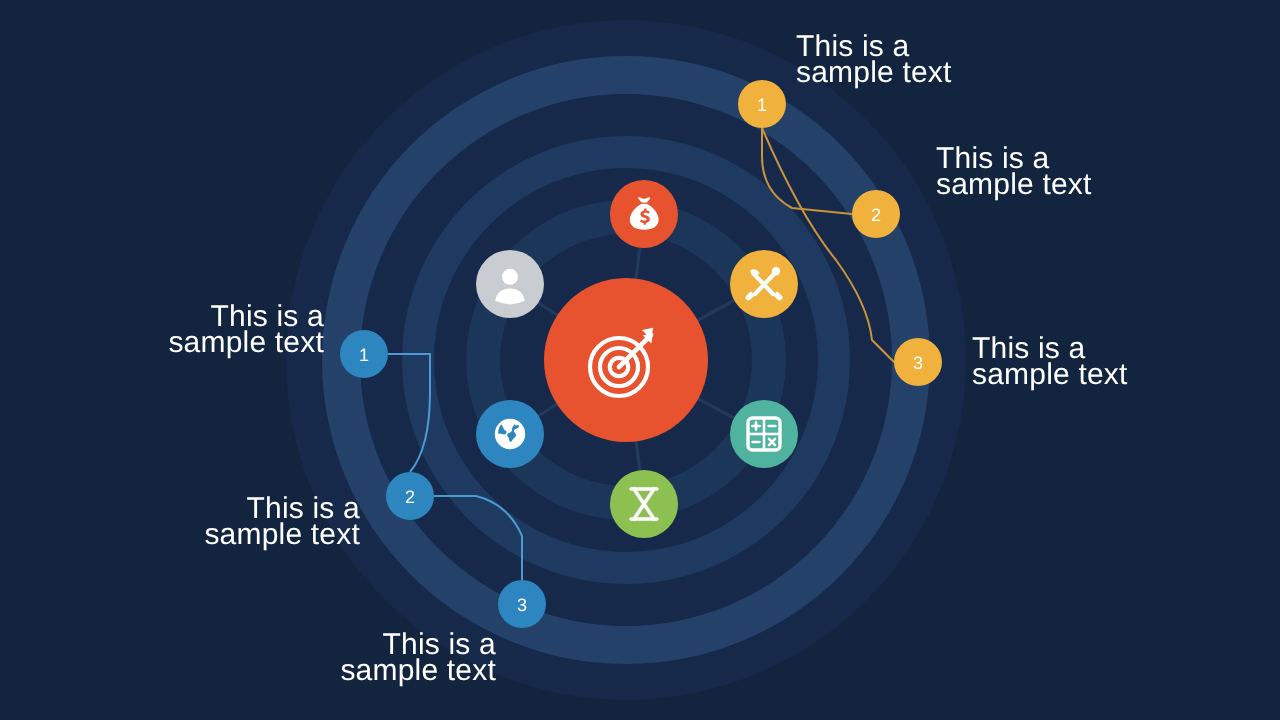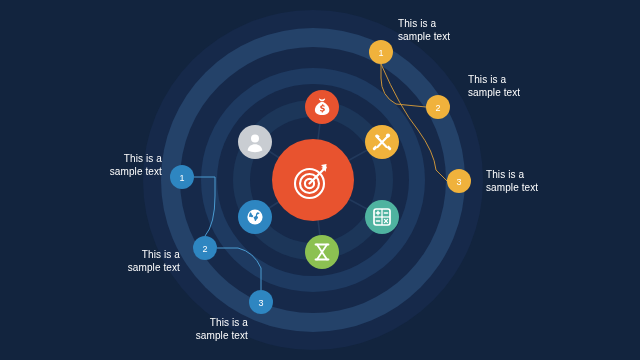--- a/index.html
+++ b/index.html
@@ -23,21 +23,21 @@
   #stage svg.layer {
     position: absolute;
     left: 0;
     top: 0;
     width: 640px;
     height: 360px;
   }
   .label {
     position: absolute;
     color: #ffffff;
-    font-size: 10px;
+    font-size: 15px;
     line-height: 13px;
     letter-spacing: 0.1px;
     white-space: pre-line;
   }
   .label.right-align { text-align: right; }
   .label.left-align  { text-align: left; }
   .badge-num {
     font-size: 9px;
     fill: #ffffff;
     font-family: "Liberation Sans", sans-serif;

